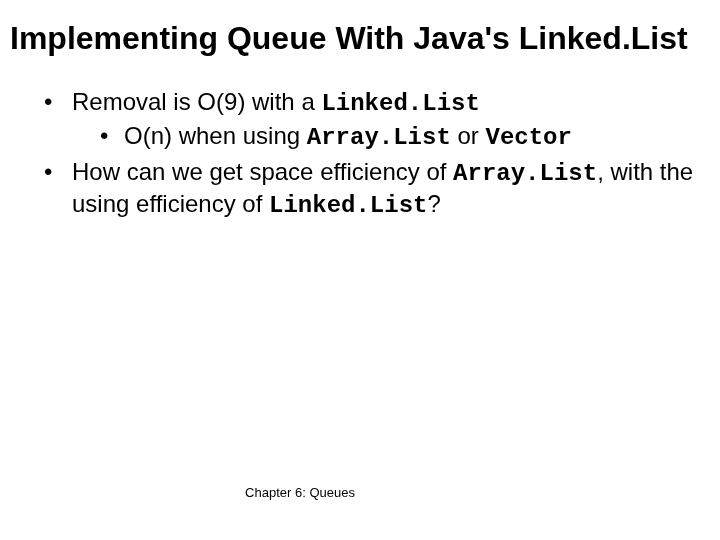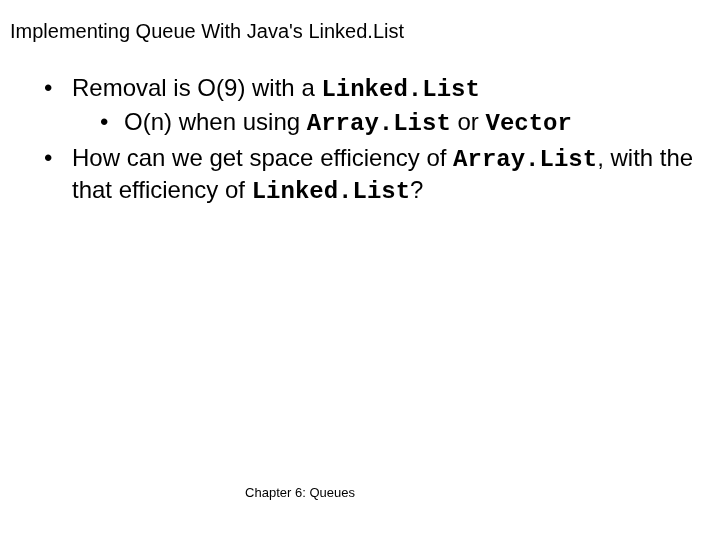--- a/index.html
+++ b/index.html
@@ -12,22 +12,22 @@
     color: #000;
   }
   .slide {
     width: 720px;
     height: 540px;
     position: relative;
     box-sizing: border-box;
     padding: 20px 10px 0 10px;
   }
   .title {
-    font-size: 20px;
-    font-weight: 400;
+    font-size: 32px;
+    font-weight: 700;
     margin: 0 0 30px 0;
     letter-spacing: 0;
   }
   ul.level1 {
     list-style: none;
     padding: 0 0 0 34px;
     margin: 0;
     font-size: 24px;
   }
   ul.level1 > li {
@@ -89,20 +89,20 @@
     <li>
       <span>Removal is O(9) with a </span><span class="mono">Linked.List</span>
       <ul class="level2">
         <li>
           <span>O(n)  when using </span><span class="mono">Array.List</span><span> or </span><span class="mono">Vector</span>
         </li>
       </ul>
     </li>
 
     <li>
-      <span>How can we get </span><span class="underline">space</span><span> efficiency of </span><span class="mono">Array.List</span><span>, with the </span><span class="underline">that</span><span> efficiency of </span><span class="mono">Linked.List</span><span>?</span>
+      <span>How can we get </span><span class="underline">space</span><span> efficiency of </span><span class="mono">Array.List</span><span>, with the </span><span class="underline">using</span><span> efficiency of </span><span class="mono">Linked.List</span><span>?</span>
     </li>
 
   </ul>
 
   <div class="footer">Chapter 6: Queues</div>
 
 </div>
 
 </body></html>

